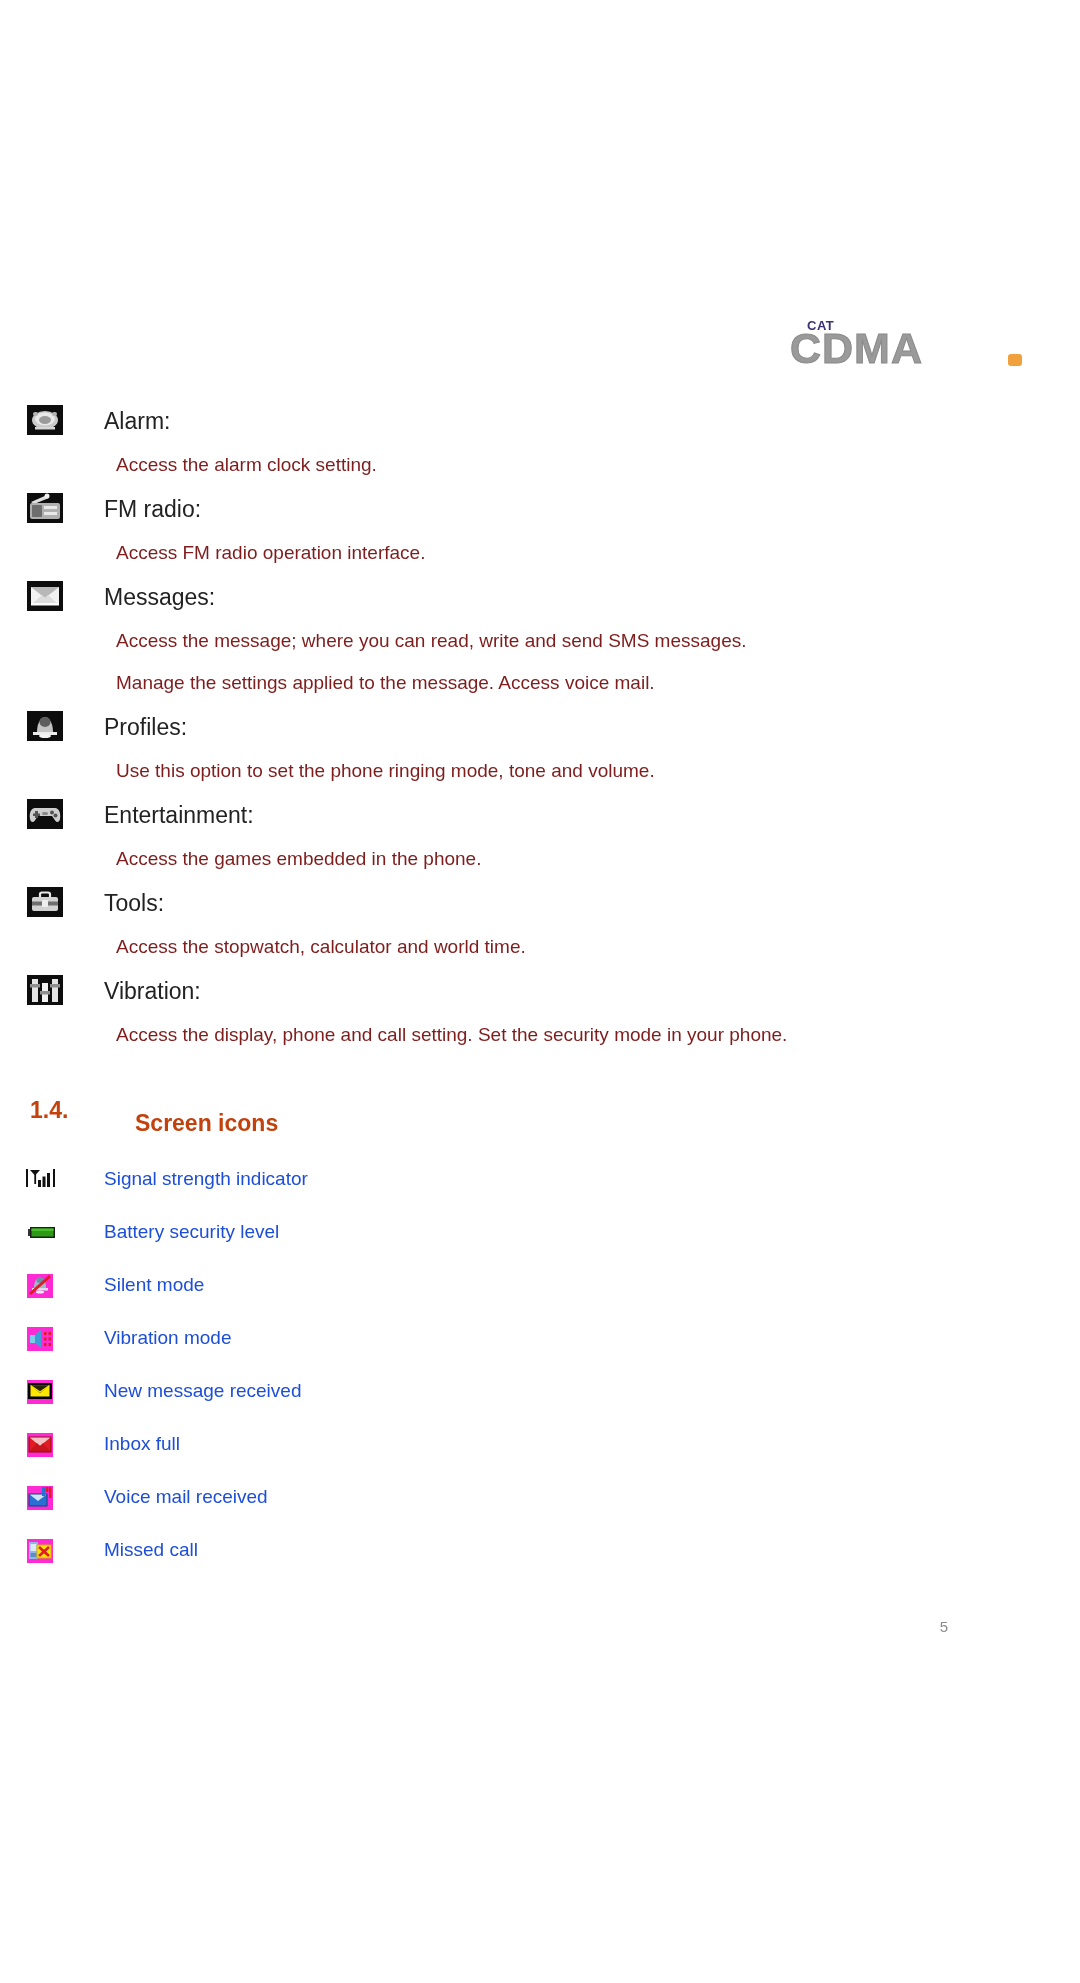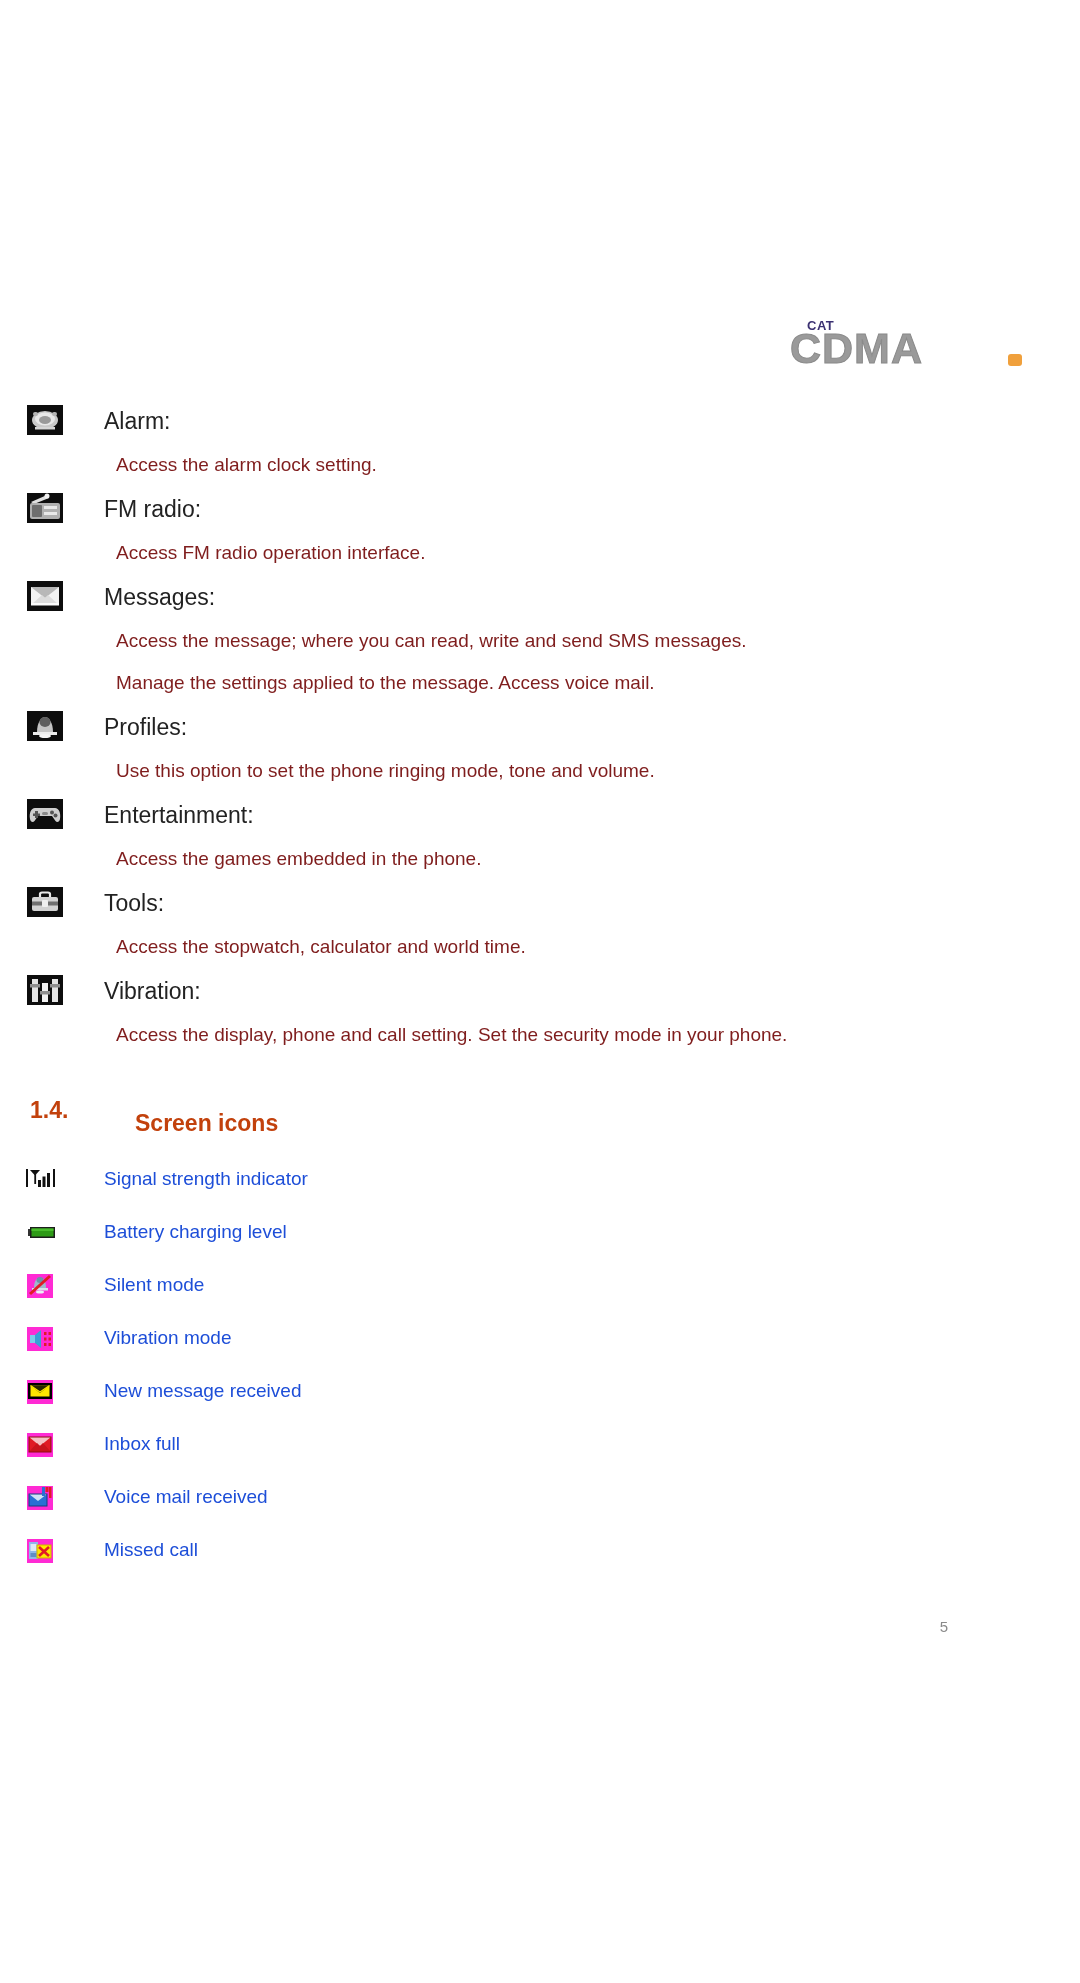--- a/index.html
+++ b/index.html
@@ -309,21 +309,21 @@
     <div class="srow">
       <div class="sicon">
         <svg width="34" height="32" viewBox="0 0 34 32">
           <rect width="34" height="32" fill="#ffffff"></rect>
           <rect x="4" y="13" width="3" height="7" fill="#333"></rect>
           <rect x="6" y="11" width="25" height="11" fill="#1d1d1d"></rect>
           <rect x="7.5" y="12.5" width="22" height="8" fill="#2e9b17"></rect>
           <rect x="7.5" y="12.5" width="22" height="2.5" fill="#49bd2c"></rect>
         </svg>
       </div>
-      <div class="srow-label">Battery charging level</div>
+      <div class="srow-label">Battery security level</div>
     </div>
 
     <div class="srow">
       <div class="sicon">
         <svg width="34" height="32" viewBox="0 0 34 32">
           <rect x="3" y="5" width="26" height="24" fill="#ff2ad4"></rect>
           <path d="M10 19 C10 12 12.5 9 16 9 C19.5 9 22 12 22 19 Z" fill="#9fb8cc"></path>
           <ellipse cx="16" cy="11" rx="3.5" ry="3" fill="#6d8fa8"></ellipse>
           <rect x="8" y="19" width="16" height="2.5" fill="#d7e3ec"></rect>
           <ellipse cx="16" cy="23" rx="4" ry="1.5" fill="#e8f0f5"></ellipse>

